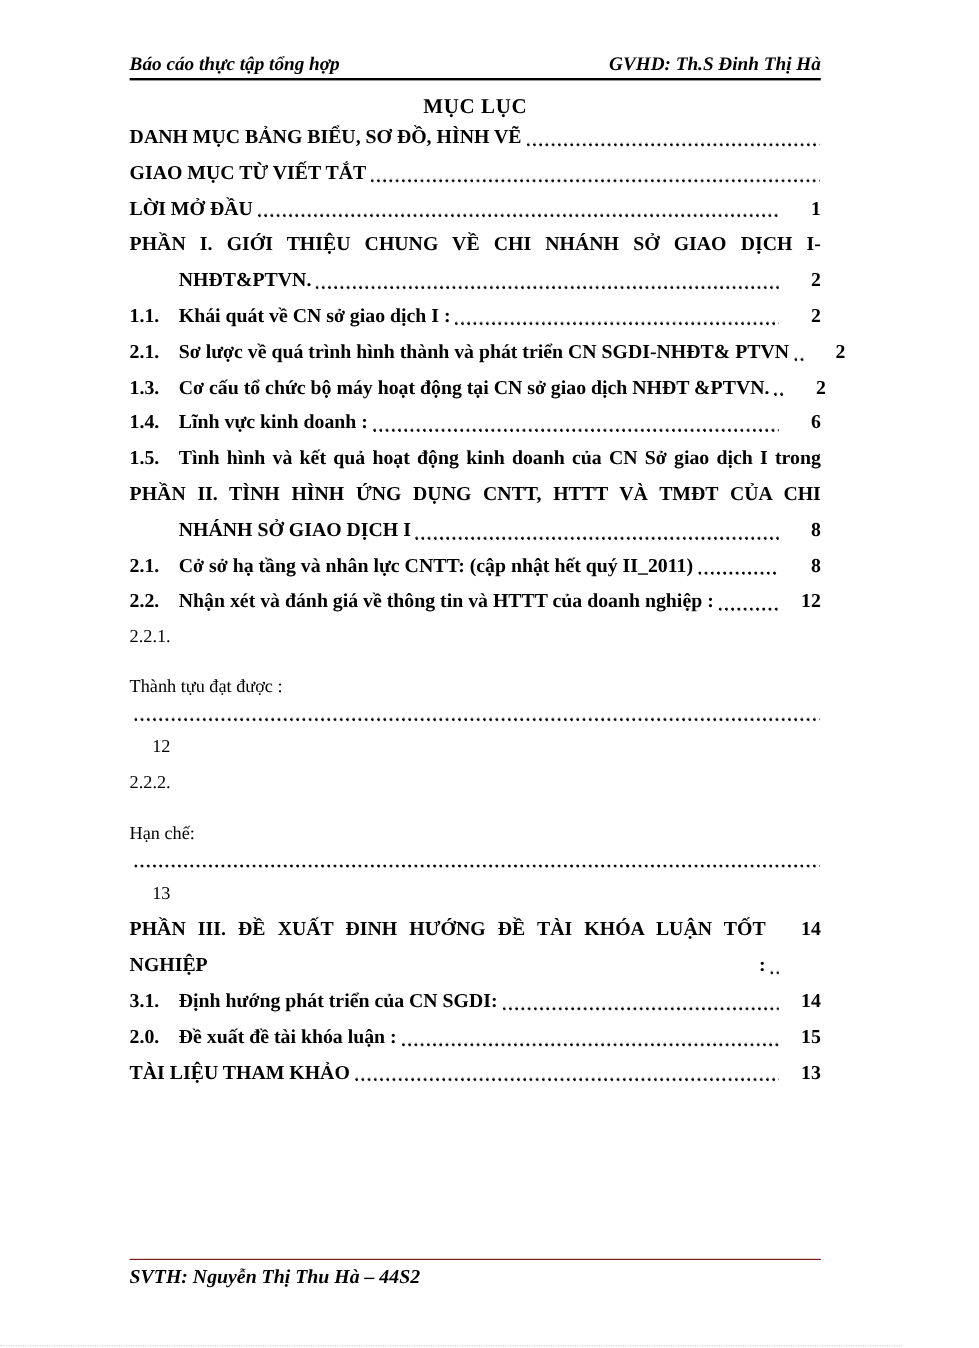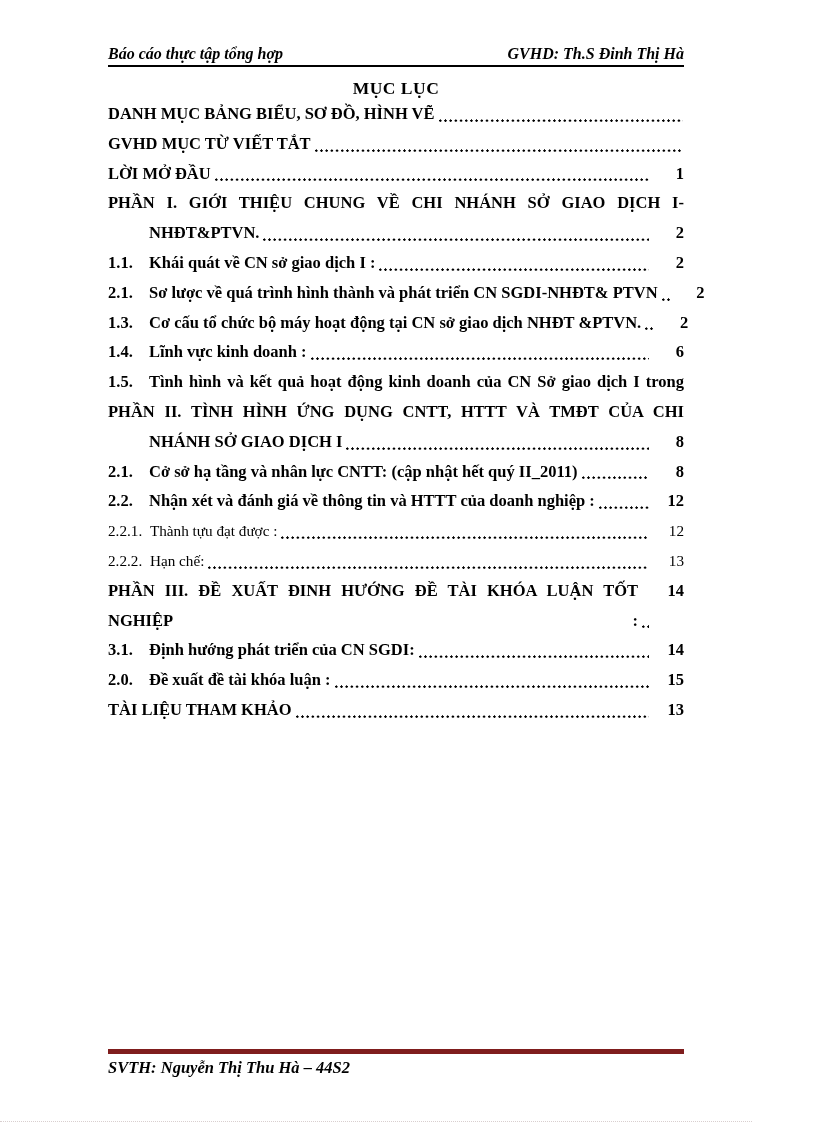--- a/index.html
+++ b/index.html
@@ -28,26 +28,26 @@
   .leader { flex:1 1 20px; min-width:10px; align-self:stretch; position:relative; margin-left:3px; }
   .leader::before {
     content:""; position:absolute; left:1px; right:1px; bottom:7px; height:3px;
     background-image:radial-gradient(circle at 1.3px 1.6px, #000 1.05px, transparent 1.35px);
     background-size:5.2px 3px; background-repeat:repeat-x;
   }
   .leader-min { flex:0 0 9px; min-width:9px; }
 
   .page-num { flex:0 0 auto; min-width:26px; padding-left:8px; text-align:right; }
 
-  .sub { font-weight:normal; font-size:15.2px; }
+  .sub { font-weight:normal; font-size:15.2px;flex-direction:column; }
   .sub .num { flex-basis:42px; }
 
   .doc-footer {
     position:absolute; left:108px; right:68px; top:1049px;
-    border-top:5px solid #7f1d1d; padding-top:4px;
+    border-top:1px solid #7f1d1d; padding-top:4px;
     font-weight:bold; font-style:italic; font-size:16.5px;
   }
   .bottom-mark { position:absolute; left:0; right:0; bottom:1px; border-top:1px dotted #d9cfcf; }
 </style>
 </head>
 <body>
 
 <div class="page">
   <div class="content">
 
@@ -60,21 +60,21 @@
 
     <div class="toc">
 
       <div class="row nopage">
         <span class="txt">DANH MỤC BẢNG BIỂU, SƠ ĐỒ, HÌNH VẼ</span>
         <span class="leader"></span>
 
       </div>
 
       <div class="row nopage">
-        <span class="txt">GVHD MỤC TỪ VIẾT TẮT</span>
+        <span class="txt">GIAO MỤC TỪ VIẾT TẮT</span>
         <span class="leader"></span>
 
       </div>
 
       <div class="row">
         <span class="txt">LỜI MỞ ĐẦU</span>
         <span class="leader"></span>
         <span class="page-num">1</span>
       </div>
 

